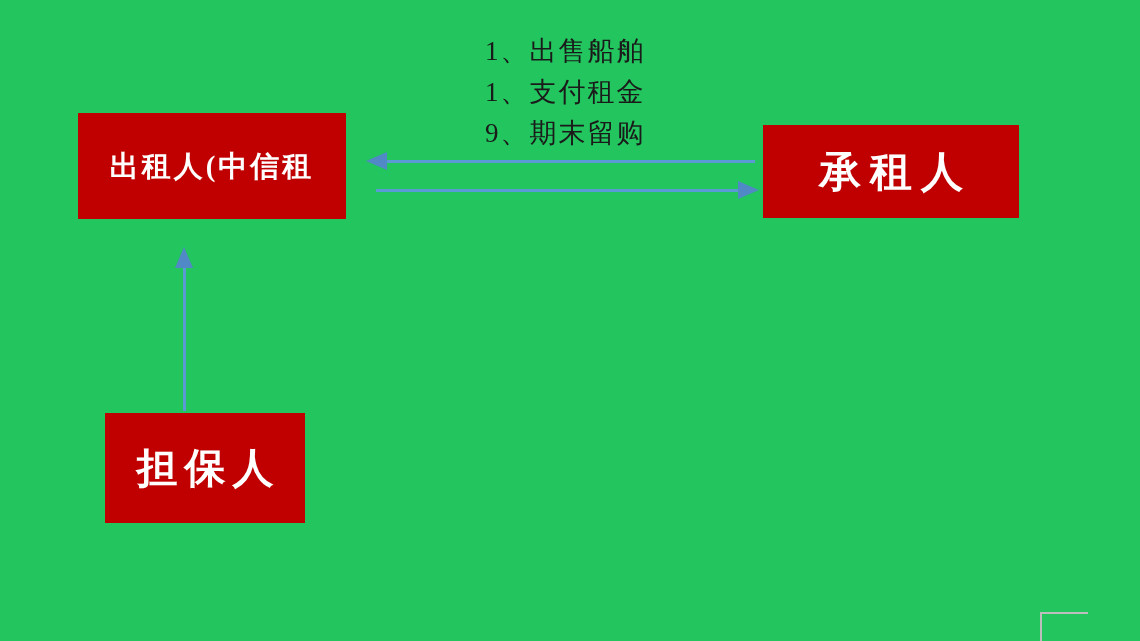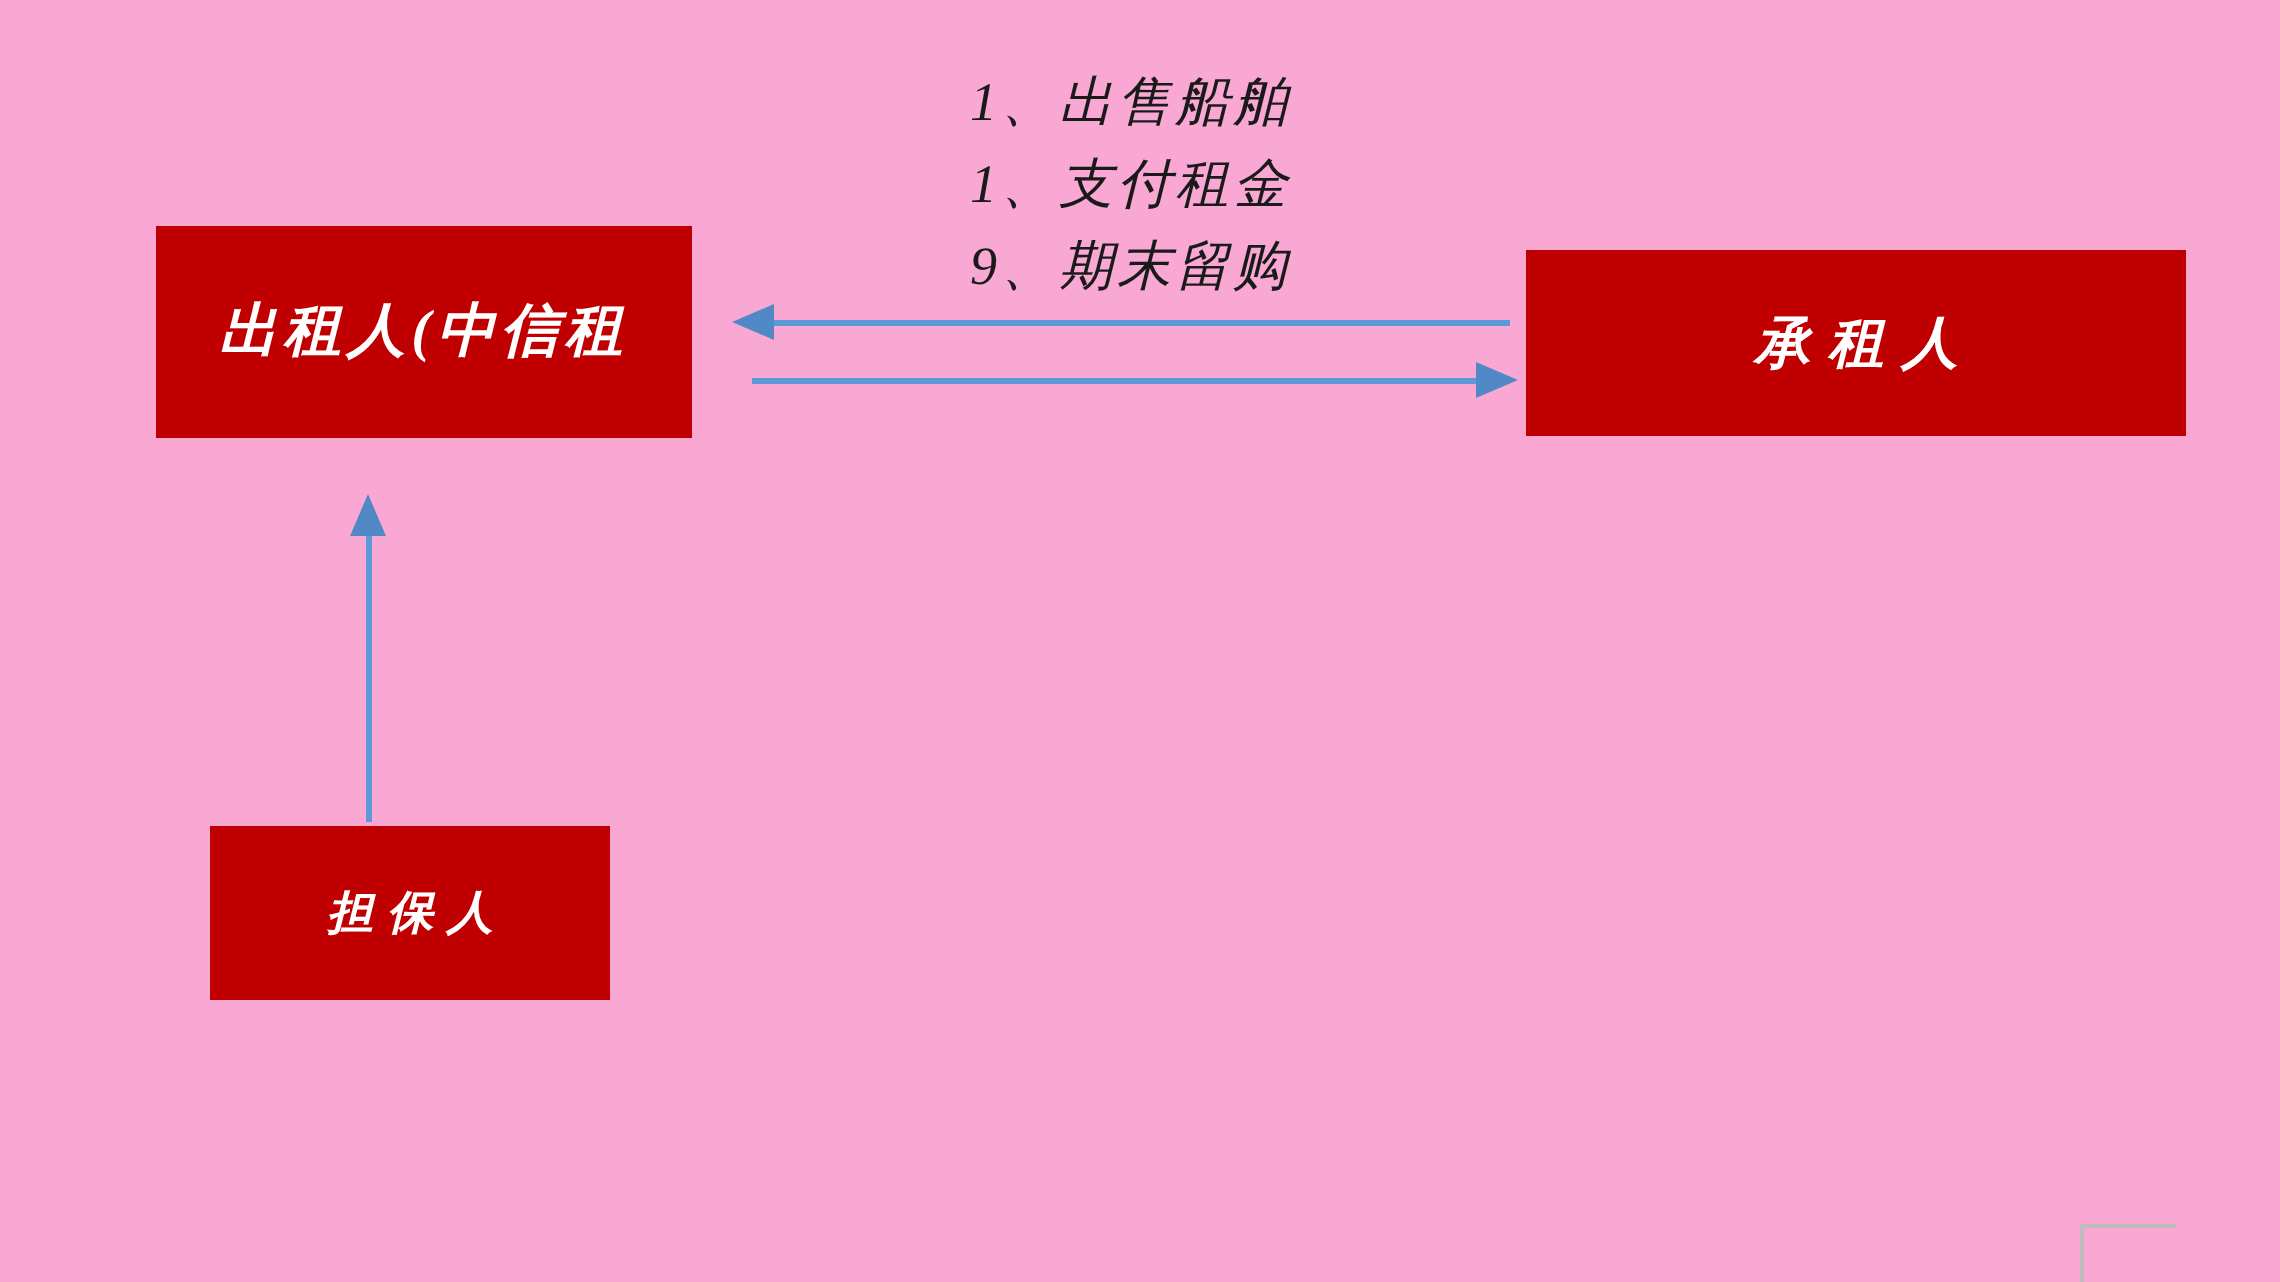--- a/index.html
+++ b/index.html
@@ -4,24 +4,23 @@
 <style>
   html, body {
     margin: 0;
     padding: 0;
     background: #ffffff;
   }
   .stage {
     position: relative;
     width: 1140px;
     height: 641px;
-    background: #f9a8d4;
+    background: #22c55e;
     overflow: hidden;
     font-family: "Liberation Serif", "DejaVu Serif", serif;
-    font-style: italic;
   }
 
   
   .node {
     position: absolute;
     background: #c00000;
     color: #ffffff;
     font-weight: bold;
     display: flex;
     flex-direction: column;
@@ -32,29 +31,29 @@
   }
   .node-lessor {
     left: 78px;  top: 113px;
     width: 268px; height: 106px;
     font-size: 29px;
     line-height: 44px;
     letter-spacing: 3px;
   }
   .node-lessee {
     left: 763px; top: 125px;
-    width: 330px; height: 93px;
-    font-size: 28px;
+    width: 256px; height: 93px;
+    font-size: 42px;
     letter-spacing: 9px;
   }
   .node-lessee .node-label { padding-left: 9px; } 
   .node-guarantor {
     left: 105px; top: 413px;
-    width: 200px; height: 87px;
-    font-size: 23px;
+    width: 200px; height: 110px;
+    font-size: 41px;
     letter-spacing: 7px;
   }
   .node-guarantor .node-label { padding-left: 7px; }
 
   
   .lbl {
     position: absolute;
     color: #1a1a1a;
     font-size: 27px;
     letter-spacing: 2px;

